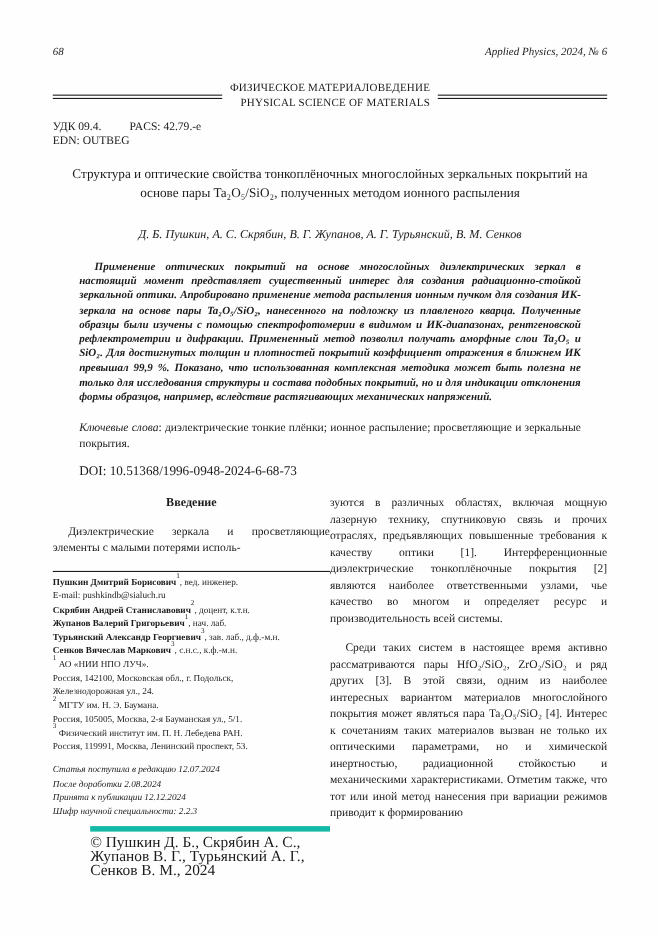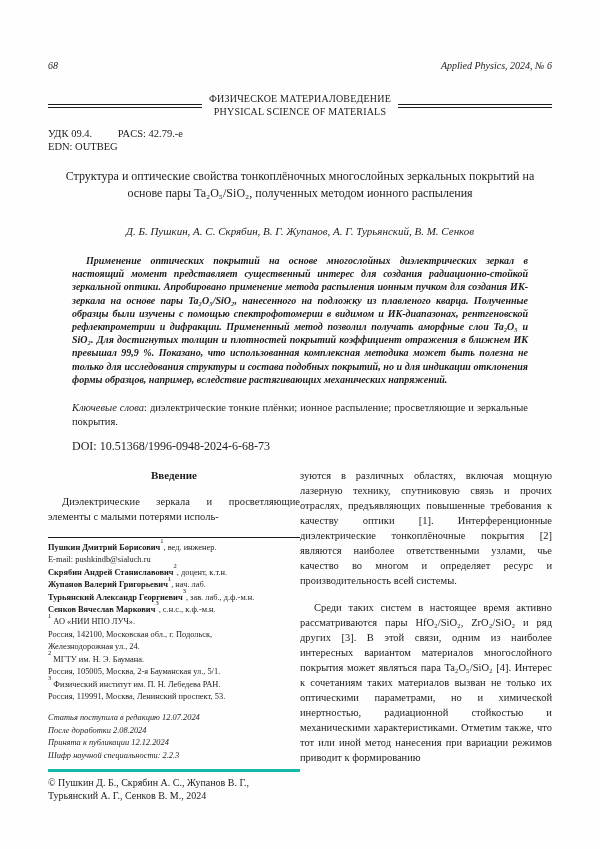--- a/index.html
+++ b/index.html
@@ -1,38 +1,38 @@
 <!DOCTYPE html>
 <html><head>
 <meta charset="utf-8">
 <style>
   html, body { margin: 0; padding: 0; background: #ffffff; }
   .page {
     position: relative;
     width: 600px; height: 849px;
     box-sizing: border-box;
-    padding: 60px 48px 0 48px;
+    padding: 42px 48px 0 48px;
     background: #fefefe;
     color: #1b1b1b;
     font-family: "Liberation Serif", "DejaVu Serif", serif;
     overflow: hidden;
   }
   
   .running-head {
     display: flex; justify-content: space-between; align-items: baseline;
     font-size: 10px; font-style: italic; line-height: 12px;
   }
   
   .banner { display: flex; align-items: center; margin-top: 21px; }
   .double-rule {
     flex: 1 1 auto; height: 4px; box-sizing: border-box;
     border-top: 1.4px solid #1c1c1c; border-bottom: 1.4px solid #1c1c1c;
   }
   .banner-text {
-    flex: 0 0 auto; padding: 0 7px; text-align: center;
+    flex: 0 0 auto; padding: 0 7px; text-align: right;
     font-size: 10px; line-height: 12.5px; letter-spacing: 0.2px; white-space: nowrap;
   }
   
   .codes { display: flex; justify-content: flex-start; margin-top: 9px; font-size: 10.5px; line-height: 13px; }
   
   .title {
     margin: 15px 6px 0 6px; text-align: center;
     font-size: 12px; font-weight: normal; line-height: 16.5px;
   }
   .authors { margin-top: 23px; text-align: center; font-style: italic; font-size: 11px; line-height: 14px; }
@@ -57,21 +57,21 @@
   .body-par.no-indent { text-indent: 0; }
   
   .footnote {
     margin-top: 13px; border-top: 1px solid #1c1c1c; padding-top: 4px;
     font-size: 8.4px; line-height: 12.4px;
   }
   .fn-line { white-space: normal; }
   .fn-line b { font-weight: bold; }
   .fn-line sup { font-size: 6.5px; line-height: 0; position: relative; top: -0.45em; }
   .fn-dates { margin-top: 9px; font-style: italic; }
-  .fn-copyright { margin-top: 7px; border-top: 3px solid #14b8a6; padding-top: 5px; font-size: 10px; line-height: 12.6px; }
+  .fn-copyright { margin-top: 7px; border-top: 5px solid #14b8a6; padding-top: 5px; font-size: 14px; line-height: 12.6px; margin-left: 34px; }
 </style>
 </head>
 <body>
 
 <div class="page">
 
   <div class="running-head">
     <span>68</span>
     <span>Applied Physics, 2024, № 6</span>
   </div>

